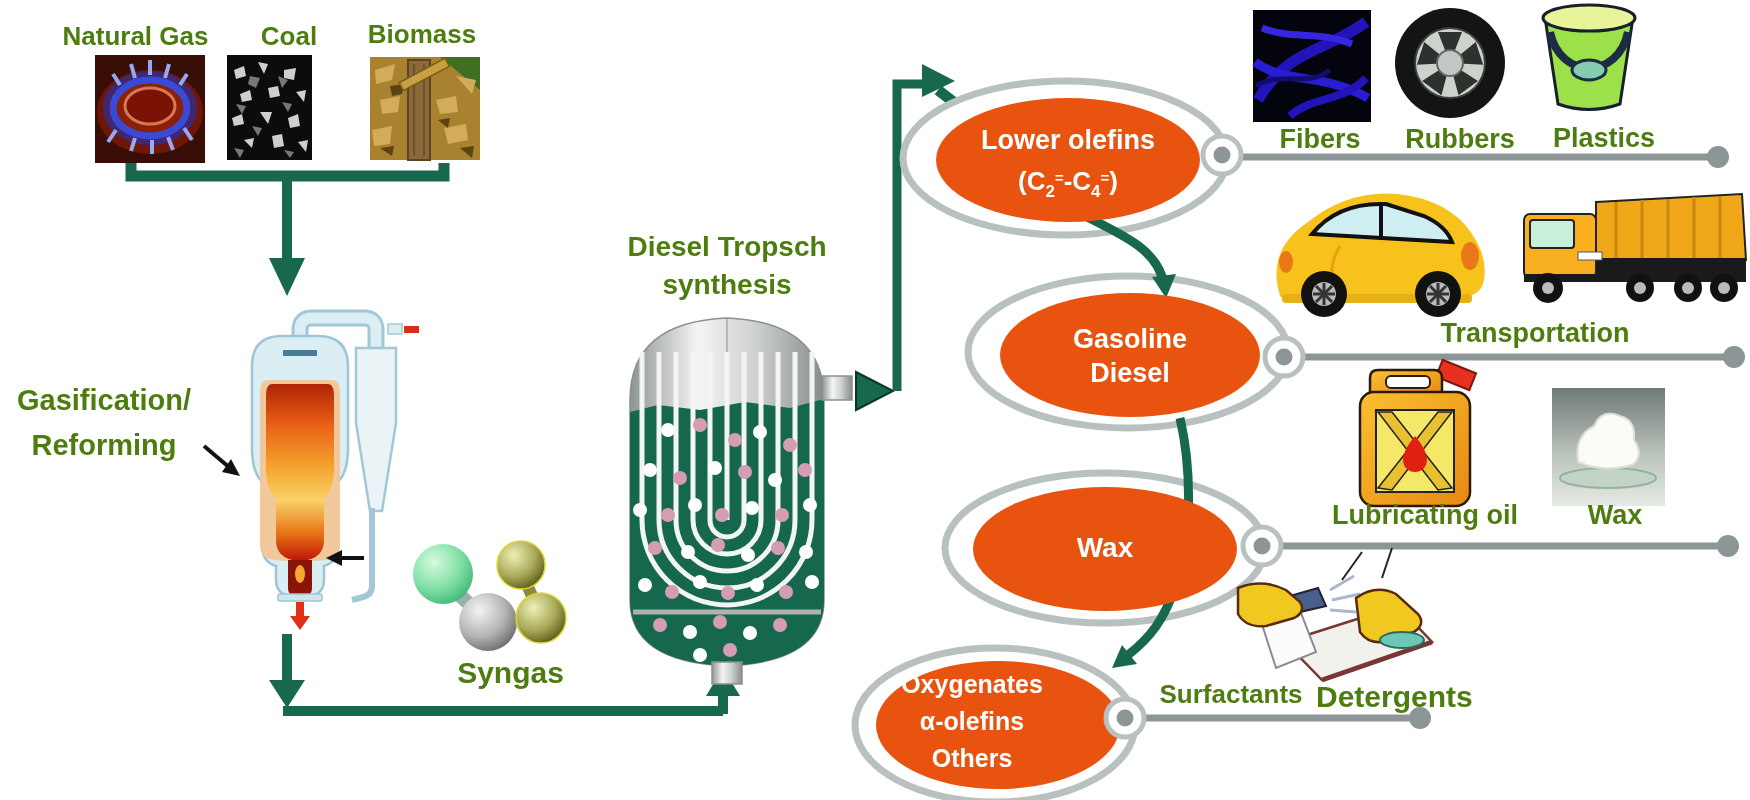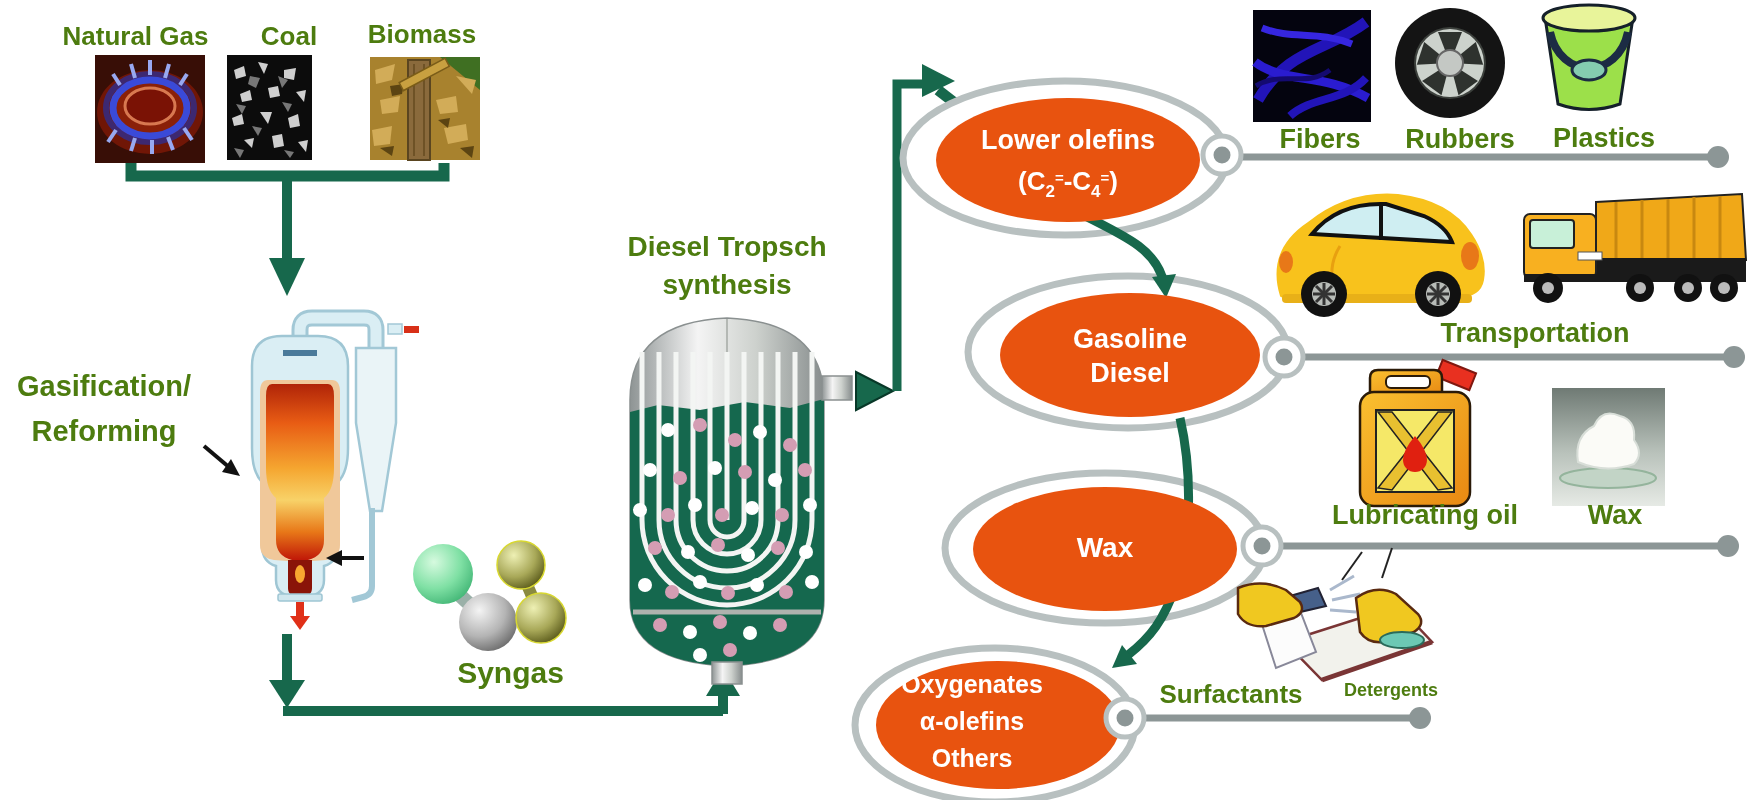--- a/index.html
+++ b/index.html
@@ -398,21 +398,21 @@
     <path d="M1238,588 q24,-10 48,2 l14,12 q6,10 -6,16 l-28,8 q-20,2 -28,-12 z" fill="#f0c820" stroke="#5a2a10" stroke-width="2.5"></path>
     <path d="M1356,598 q20,-14 40,-4 l22,20 q8,10 -4,18 l-30,10 q-16,2 -24,-10 z" fill="#f0c820" stroke="#5a2a10" stroke-width="2.5"></path>
     <ellipse cx="1402" cy="640" rx="22" ry="8" fill="#6cc8b4" stroke="#2a6a5a" stroke-width="2"></ellipse>
   </g>
 </svg>
 
 <div class="lbl src-lbl" style="left:28px;top:22px;width:215px;">Natural Gas</div>
 <div class="lbl src-lbl" style="left:239px;top:22px;width:100px;">Coal</div>
 <div class="lbl src-lbl" style="left:357px;top:20px;width:130px;">Biomass</div>
 
-<div class="lbl big-lbl" style="left:0px;top:364px;width:208px;line-height:45px;font-size:29px;">
+<div class="lbl big-lbl" style="left:0px;top:378px;width:208px;line-height:45px;font-size:29px;">
   <div>Gasification/</div>
   <div>Reforming</div>
 </div>
 
 <div class="lbl" style="left:418px;top:656px;width:185px;font-size:30px;">Syngas</div>
 
 <div class="lbl big-lbl" style="left:562px;top:228px;width:330px;line-height:38px;">
   <div>Diesel Tropsch</div>
   <div>synthesis</div>
 </div>
@@ -432,15 +432,15 @@
   <div class="l3">Others</div>
 </div>
 
 <div class="lbl app-lbl" style="left:1258px;top:124px;width:124px;">Fibers</div>
 <div class="lbl app-lbl" style="left:1390px;top:124px;width:140px;">Rubbers</div>
 <div class="lbl app-lbl" style="left:1533px;top:123px;width:142px;">Plastics</div>
 <div class="lbl app-lbl" style="left:1383px;top:318px;width:304px;">Transportation</div>
 <div class="lbl app-lbl" style="left:1300px;top:500px;width:250px;">Lubricating oil</div>
 <div class="lbl app-lbl" style="left:1565px;top:500px;width:100px;">Wax</div>
 <div class="lbl app-lbl" style="left:1152px;top:680px;width:158px;font-size:26px;">Surfactants</div>
-<div class="lbl app-lbl" style="left:1316px;top:680px;width:150px;font-size:18px;">Detergents</div>
+<div class="lbl app-lbl" style="left:1316px;top:680px;width:150px;font-size:30px;">Detergents</div>
 
 </div>
 
 </body></html>

